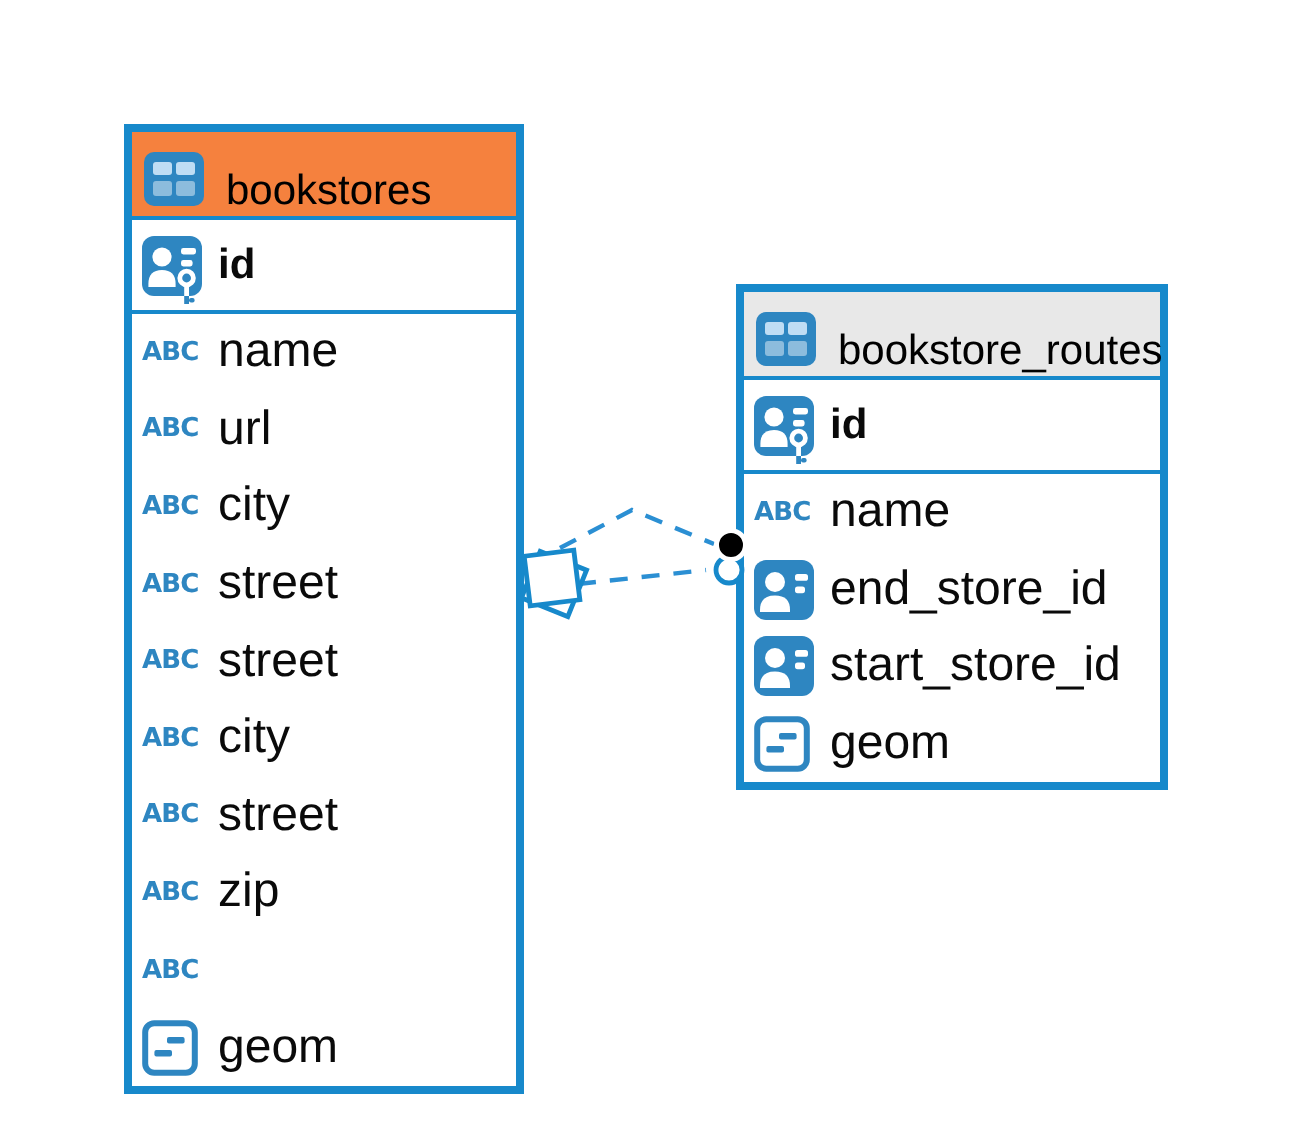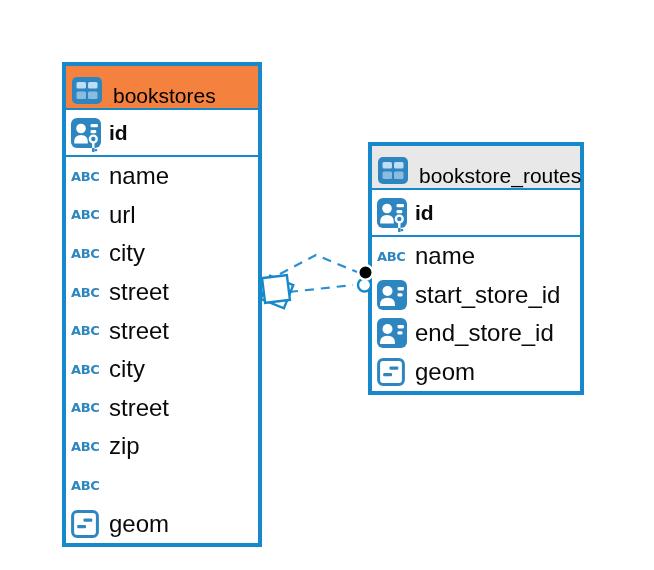--- a/index.html
+++ b/index.html
@@ -173,33 +173,33 @@
       <div class="row">
     <span class="icon-slot">
           <svg width="30" height="30" viewBox="0 0 30 30">
     <rect width="30" height="30" rx="6" fill="var(--icon-blue)"></rect>
     <circle cx="10.5" cy="11" r="5" fill="#fff"></circle>
     <path d="M3 26 L3 25 Q3 17.8 10.5 17.8 Q18 17.8 18 25 L18 26 Z" fill="#fff"></path>
     <rect x="20.5" y="7" width="6.5" height="3.4" rx="1.3" fill="#fff"></rect>
     <rect x="20.5" y="13.2" width="5" height="3.4" rx="1.3" fill="#fff"></rect>
   </svg>
         </span>
-    <span class="label">start_store_id</span>
+    <span class="label">end_store_id</span>
   </div>
       <div class="row">
     <span class="icon-slot">
           <svg width="30" height="30" viewBox="0 0 30 30">
     <rect width="30" height="30" rx="6" fill="var(--icon-blue)"></rect>
     <circle cx="10.5" cy="11" r="5" fill="#fff"></circle>
     <path d="M3 26 L3 25 Q3 17.8 10.5 17.8 Q18 17.8 18 25 L18 26 Z" fill="#fff"></path>
     <rect x="20.5" y="7" width="6.5" height="3.4" rx="1.3" fill="#fff"></rect>
     <rect x="20.5" y="13.2" width="5" height="3.4" rx="1.3" fill="#fff"></rect>
   </svg>
         </span>
-    <span class="label">end_store_id</span>
+    <span class="label">start_store_id</span>
   </div>
       <div class="row">
     <span class="icon-slot">
           <svg width="28" height="28" viewBox="0 0 28 28">
     <rect x="1.6" y="1.6" width="24.8" height="24.8" rx="4.5" fill="#fff" stroke="var(--icon-blue)" stroke-width="3"></rect>
     <rect x="12.5" y="8.5" width="8.8" height="3.2" rx="1" fill="var(--icon-blue)"></rect>
     <rect x="6.2" y="15" width="8.8" height="3.2" rx="1" fill="var(--icon-blue)"></rect>
   </svg>
         </span>
     <span class="label">geom</span>

